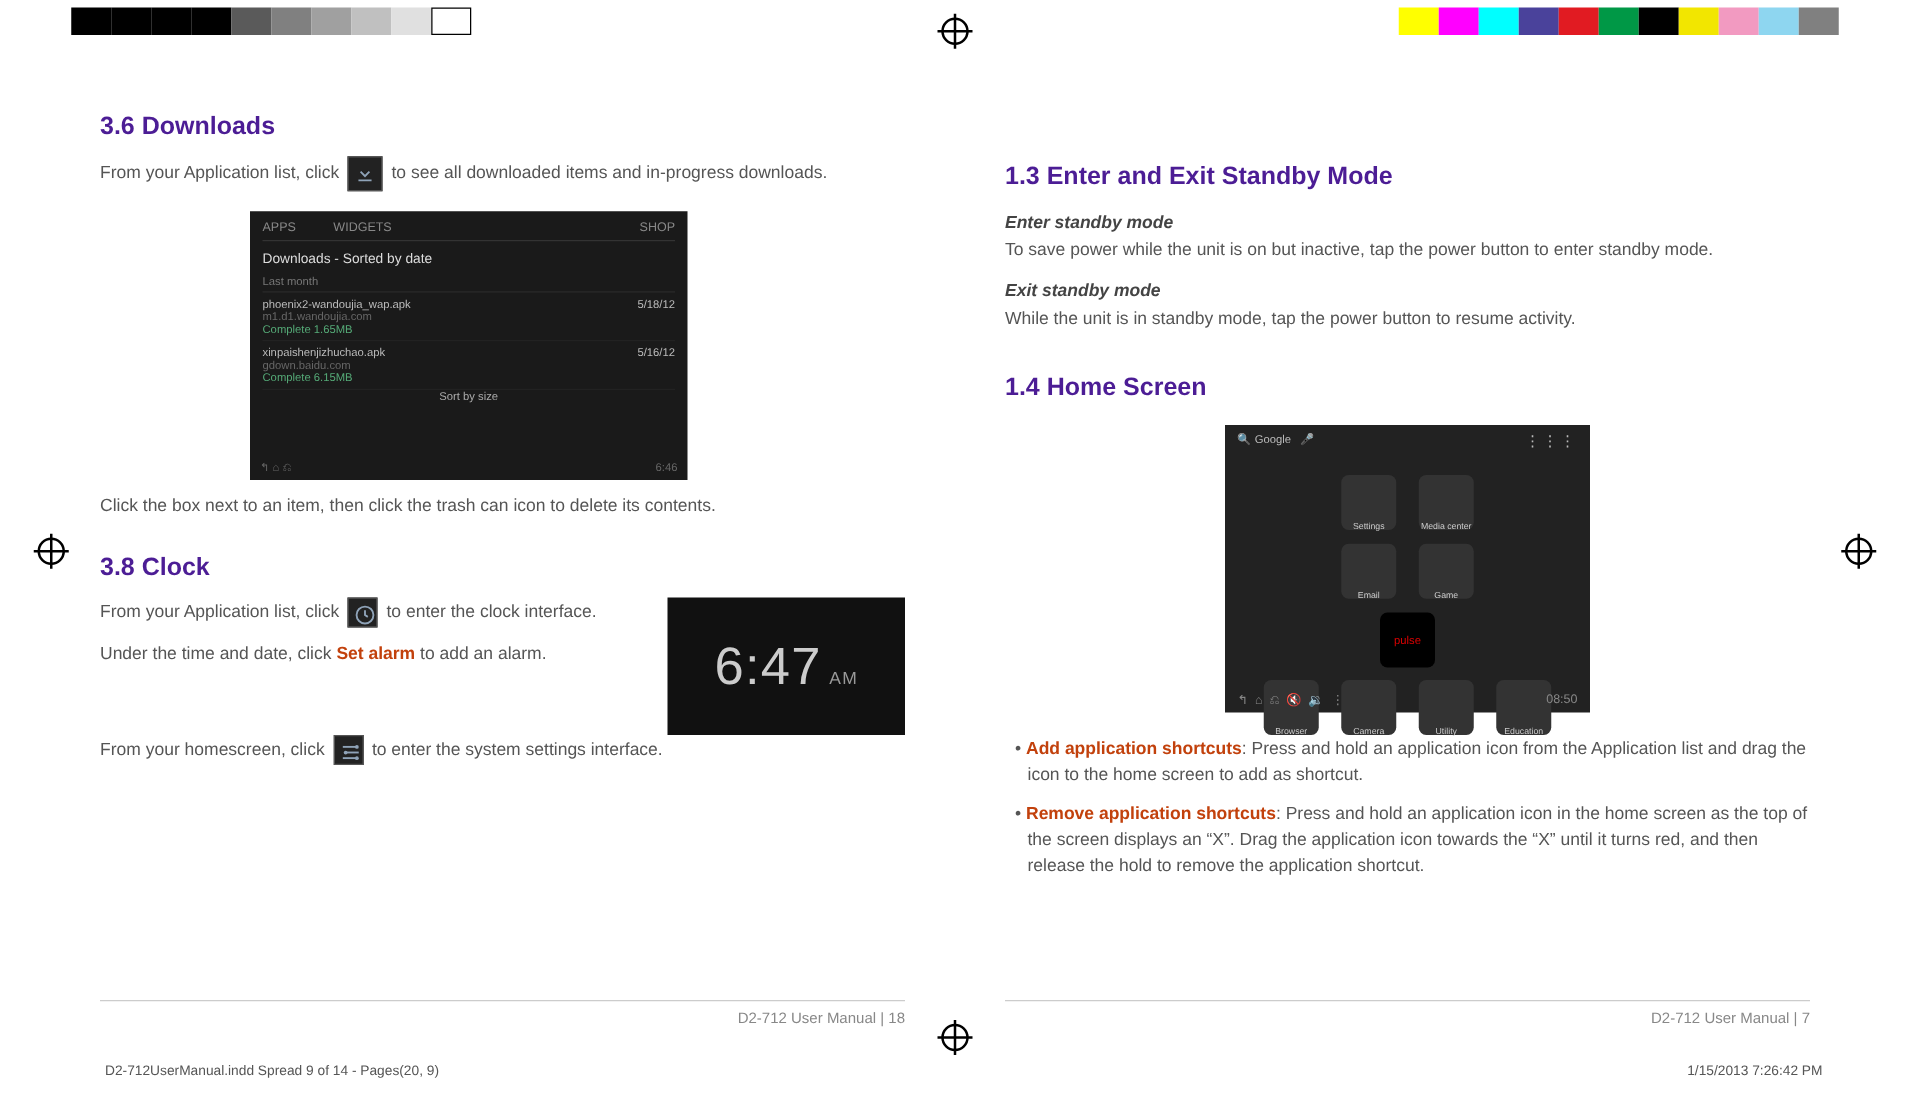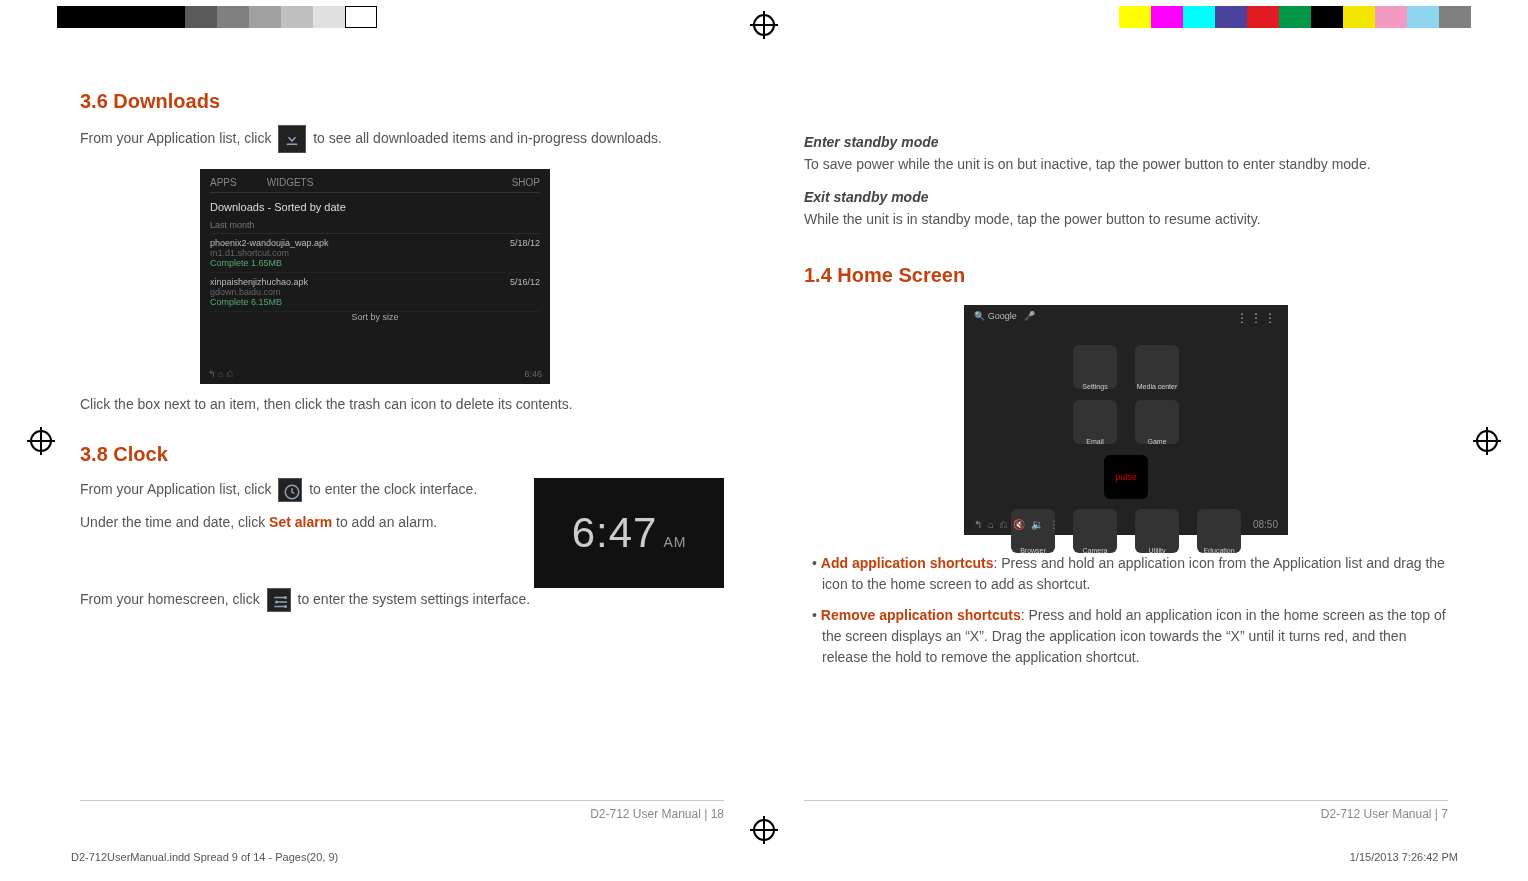--- a/index.html
+++ b/index.html
@@ -34,48 +34,48 @@
   .reg-right { top:50%; right:30px; transform:translateY(-50%);}
   .reg-bottom { bottom:40px; left:50%; transform:translateX(-50%);}
 
   
   .spread {
     position:absolute; top:90px; left:80px; right:80px; bottom:60px;
     display:flex; gap:80px;
   }
   .page { flex:1; display:flex; flex-direction:column; }
 
-  h2.section { font-size:20px; font-weight:700; color:#c2410c; margin-bottom:12px; }
+  h2.section { font-size:20px; font-weight:700; color:#4c1d95; margin-bottom:12px; }
   h3.sub-it  { font-style:italic; font-weight:700; color:#444; margin-top:4px; margin-bottom:4px; font-size:14px;}
   p { line-height:1.5; margin-bottom:10px; color:#555; font-size:14px;}
   .inline-icon {
     display:inline-block; width:28px; height:28px; background:#222;
     vertical-align:middle; margin:0 3px; border:1px solid #555;
     position:relative; color:#9ab; text-align:center; line-height:26px; font-size:16px;
   }
   .inline-icon svg { width:18px; height:18px; fill:#8fa3b8; position:absolute; top:4px; left:4px;}
   .small-icon { width:24px; height:24px; line-height:22px;}
   .chapter-hd { font-size:20px; font-weight:700; text-decoration:underline; color:#333; margin:28px 0 16px;}
   .embedded-img {
     background:#1a1a1a; color:#666; font-size:10px;
     display:flex; flex-direction:column; position:relative;
   }
   .dl-img { width:350px; height:215px; margin:6px 0 10px 120px; padding:8px 10px;}
   .clock-row { display:flex; gap:14px; align-items:flex-start;}
   .clock-img { width:190px; height:110px; background:#111; display:flex; align-items:center; justify-content:center;text-align:right;}
   .clock-time { color:#ccc; font-size:42px; font-weight:300; letter-spacing:1px;}
   .clock-ampm { color:#999; font-size:14px; margin-left:6px;}
-  .home-img { width:324px; height:230px; margin:6px auto 18px; background:#222; position:relative;}
+  .home-img { width:292px; height:230px; margin:6px auto 18px; background:#222; position:relative;}
   .bullet p { text-indent:-10px; padding-left:18px; }
   .page-footer {
     margin-top:auto; border-top:1px solid #ccc; padding-top:6px;
     text-align:right; color:#888; font-size:12px;
   }
   .footer-line {
-    position:absolute; bottom:18px; left:71px; right:70px;
+    position:absolute; bottom:18px; left:84px; right:70px;
     display:flex; justify-content:space-between; color:#555; font-size:11px;
   }
   
   .home-grid { position:absolute; top:40px; left:0; right:0; display:flex; flex-wrap:wrap; justify-content:center; gap:10px 18px; padding:0 30px;}
   .home-grid .app { width:44px; height:44px; background:#333; border-radius:6px; }
   .home-grid .lbl { width:44px; text-align:center; color:#ccc; font-size:7px; margin-top:-6px;}
   .home-top { position:absolute; top:6px; left:10px; color:#bbb; font-size:9px;}
   .home-top .gicon{ color:#e33;}
   .home-apps-icon{ position:absolute; top:6px; right:10px; color:#bbb; font-size:12px; letter-spacing:2px;}
   .home-bottom { position:absolute; bottom:4px; left:10px; right:10px; display:flex; justify-content:space-between; color:#888; font-size:10px;}
@@ -140,21 +140,21 @@
       <div class="dl-header">
         <span>APPS</span>
         <span>WIDGETS</span>
         <span style="margin-left:auto">SHOP</span>
       </div>
       <div class="dl-title">Downloads - Sorted by date</div>
       <div class="dl-sub">Last month</div>
       <div class="dl-row">
         <div>
           <div>phoenix2-wandoujia_wap.apk</div>
-          <div style="color:#666">m1.d1.shortcut.com</div>
+          <div style="color:#666">m1.d1.wandoujia.com</div>
           <div style="color:#5a7">Complete   1.65MB</div>
         </div>
         <div>5/18/12</div>
       </div>
       <div class="dl-row">
         <div>
           <div>xinpaishenjizhuchao.apk</div>
           <div style="color:#666">gdown.baidu.com</div>
           <div style="color:#5a7">Complete   6.15MB</div>
         </div>
@@ -208,20 +208,21 @@
           </svg>
       </span>
       <span> to enter the system settings interface.</span>
     </p>
 
     <div class="page-footer">D2-712 User Manual | 18</div>
   </div>
 
   <div class="page">
     <div style="height:40px"></div>
+    <h2 class="section">1.3 Enter and Exit Standby Mode</h2>
     <h3 class="sub-it">Enter standby mode</h3>
     <p>To save power while the unit is on but inactive, tap the power button to enter standby mode.</p>
     <h3 class="sub-it">Exit standby mode</h3>
     <p>While the unit is in standby mode, tap the power button to resume activity.</p>
 
     <h2 class="section" style="margin-top:24px">1.4 Home Screen</h2>
 
     <div class="home-img">
       <div class="home-top">
         <span>🔍</span>

